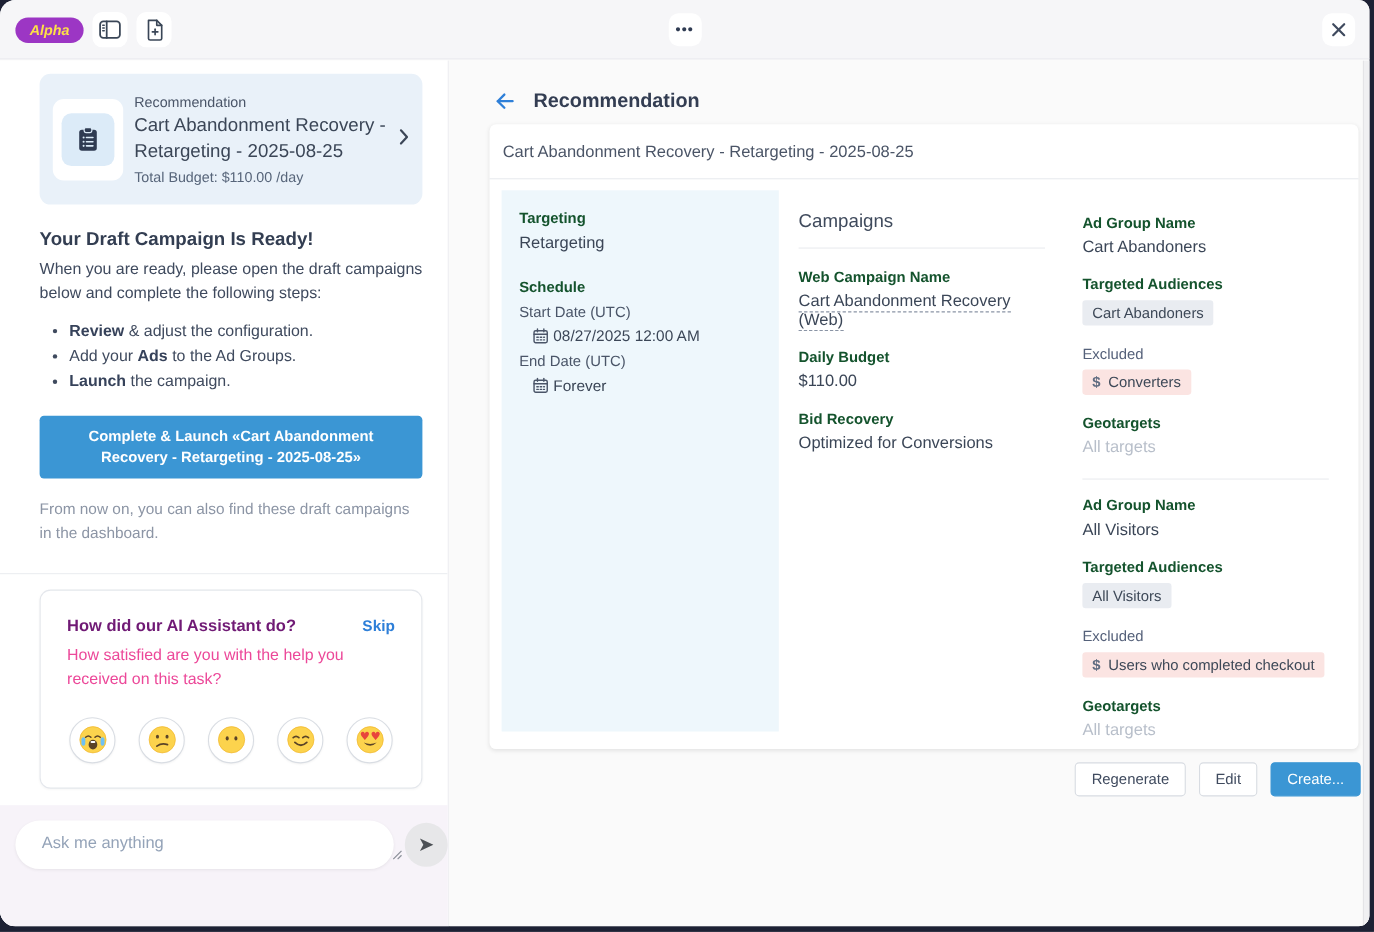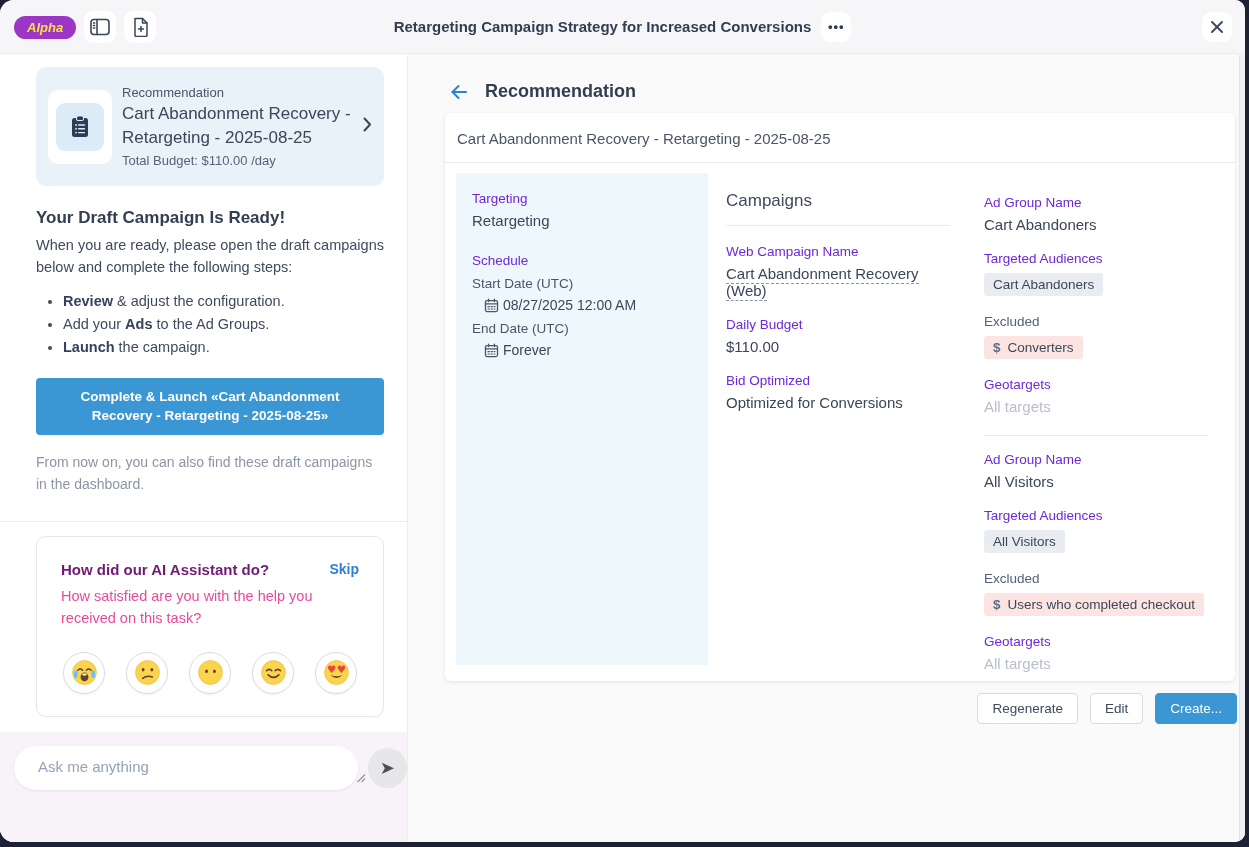--- a/index.html
+++ b/index.html
@@ -84,21 +84,21 @@
 
   .rec-detail-card { position:absolute; left:36px; top:58px; width:790px; height:568px; background:#fff;
                      border-radius:6px; box-shadow:0 1px 4px rgba(0,0,0,0.09); }
   .card-head { padding:17px 12px 15px 12px; border-bottom:1px solid #e9ebef; font-size:15px; color:#4b5567; }
   .card-body { display:flex; gap:2px; padding:10px 11px 15px 11px; height:517px; }
 
   .col { flex:1; }
   .col-targeting { background:#eef7fc; padding:14px 16px; max-width:252px; }
   .col-campaigns, .col-adgroups { padding:6px 16px 0 16px; }
   .col-heading { font-size:17px; color:#3f4a5c; padding:12px 0 14px 0; border-bottom:1px solid #e9ebef; }
-  .field-label { font-size:13.5px; font-weight:400; color:#6d28d9; margin-top:18px; }
+  .field-label { font-size:13.5px; font-weight:700; color:#14532d; margin-top:18px; }
   .field-value { font-size:15px; color:#3b4657; margin-top:6px; }
   .field-sub { font-size:13.5px; color:#4a5568; margin-top:8px; }
   .date-row { display:flex; align-items:center; gap:4px; margin-top:6px; margin-left:12px; font-size:14px; color:#3b4657; }
   .dashed-link { border-bottom:1px dashed #8a94a5; padding-bottom:1px; cursor:pointer; }
   .chip { display:inline-flex; align-items:center; background:#e9ecf1; color:#3d4857; font-size:13.5px;
           padding:4px 9px; border-radius:3px; margin-top:7px; }
   .chip-red { background:#fbe4e2; }
   .chip .dollar { font-weight:700; color:#5f6c81; margin-right:7px; }
   .muted { color:#b8bfca; }
   .adgroup + .adgroup { border-top:1px solid #e9ebef; margin-top:20px; }
@@ -132,21 +132,20 @@
       <span class="icon-btn">
         <svg width="18" height="20" viewBox="0 0 18 20" fill="none" stroke="#3a4657" stroke-width="1.5" stroke-linecap="round" stroke-linejoin="round">
           <path d="M4,1.5 h7.5 L16,6 v12 a1.5,1.5 0 0 1 -1.5,1.5 h-9 A1.5,1.5 0 0 1 4,18 z"></path>
           <path d="M11.5,1.5 v4.5 h4.5"></path>
           <line x1="10" y1="9.5" x2="10" y2="14.5"></line>
           <line x1="7.5" y1="12" x2="12.5" y2="12"></line>
         </svg>
       </span>
     </div>
     <div class="topbar-center">
-      <span class="topbar-title">Retargeting Campaign Strategy for Increased Conversions</span>
       <span class="more-btn">
           <span>•••</span>
         </span>
     </div>
     <span class="close-btn">
       <svg width="14" height="14" viewBox="0 0 14 14" stroke="#3f4a5e" stroke-width="2" stroke-linecap="round">
         <line x1="2" y1="2" x2="12" y2="12"></line>
           <line x1="12" y1="2" x2="2" y2="12"></line>
       </svg>
     </span>
@@ -315,21 +314,21 @@
             <span>Forever</span>
           </div>
         </div>
 
         <div class="col col-campaigns">
           <div class="col-heading">Campaigns</div>
           <div class="field-label">Web Campaign Name</div>
           <div class="field-value"><span class="dashed-link">Cart Abandonment Recovery (Web)</span></div>
           <div class="field-label">Daily Budget</div>
           <div class="field-value">$110.00</div>
-          <div class="field-label">Bid Optimized</div>
+          <div class="field-label">Bid Recovery</div>
           <div class="field-value">Optimized for Conversions</div>
         </div>
 
         <div class="col col-adgroups">
 
           <div class="adgroup">
             <div class="field-label">Ad Group Name</div>
             <div class="field-value">Cart Abandoners</div>
             <div class="field-label">Targeted Audiences</div>
             <div><span class="chip">Cart Abandoners</span></div>

